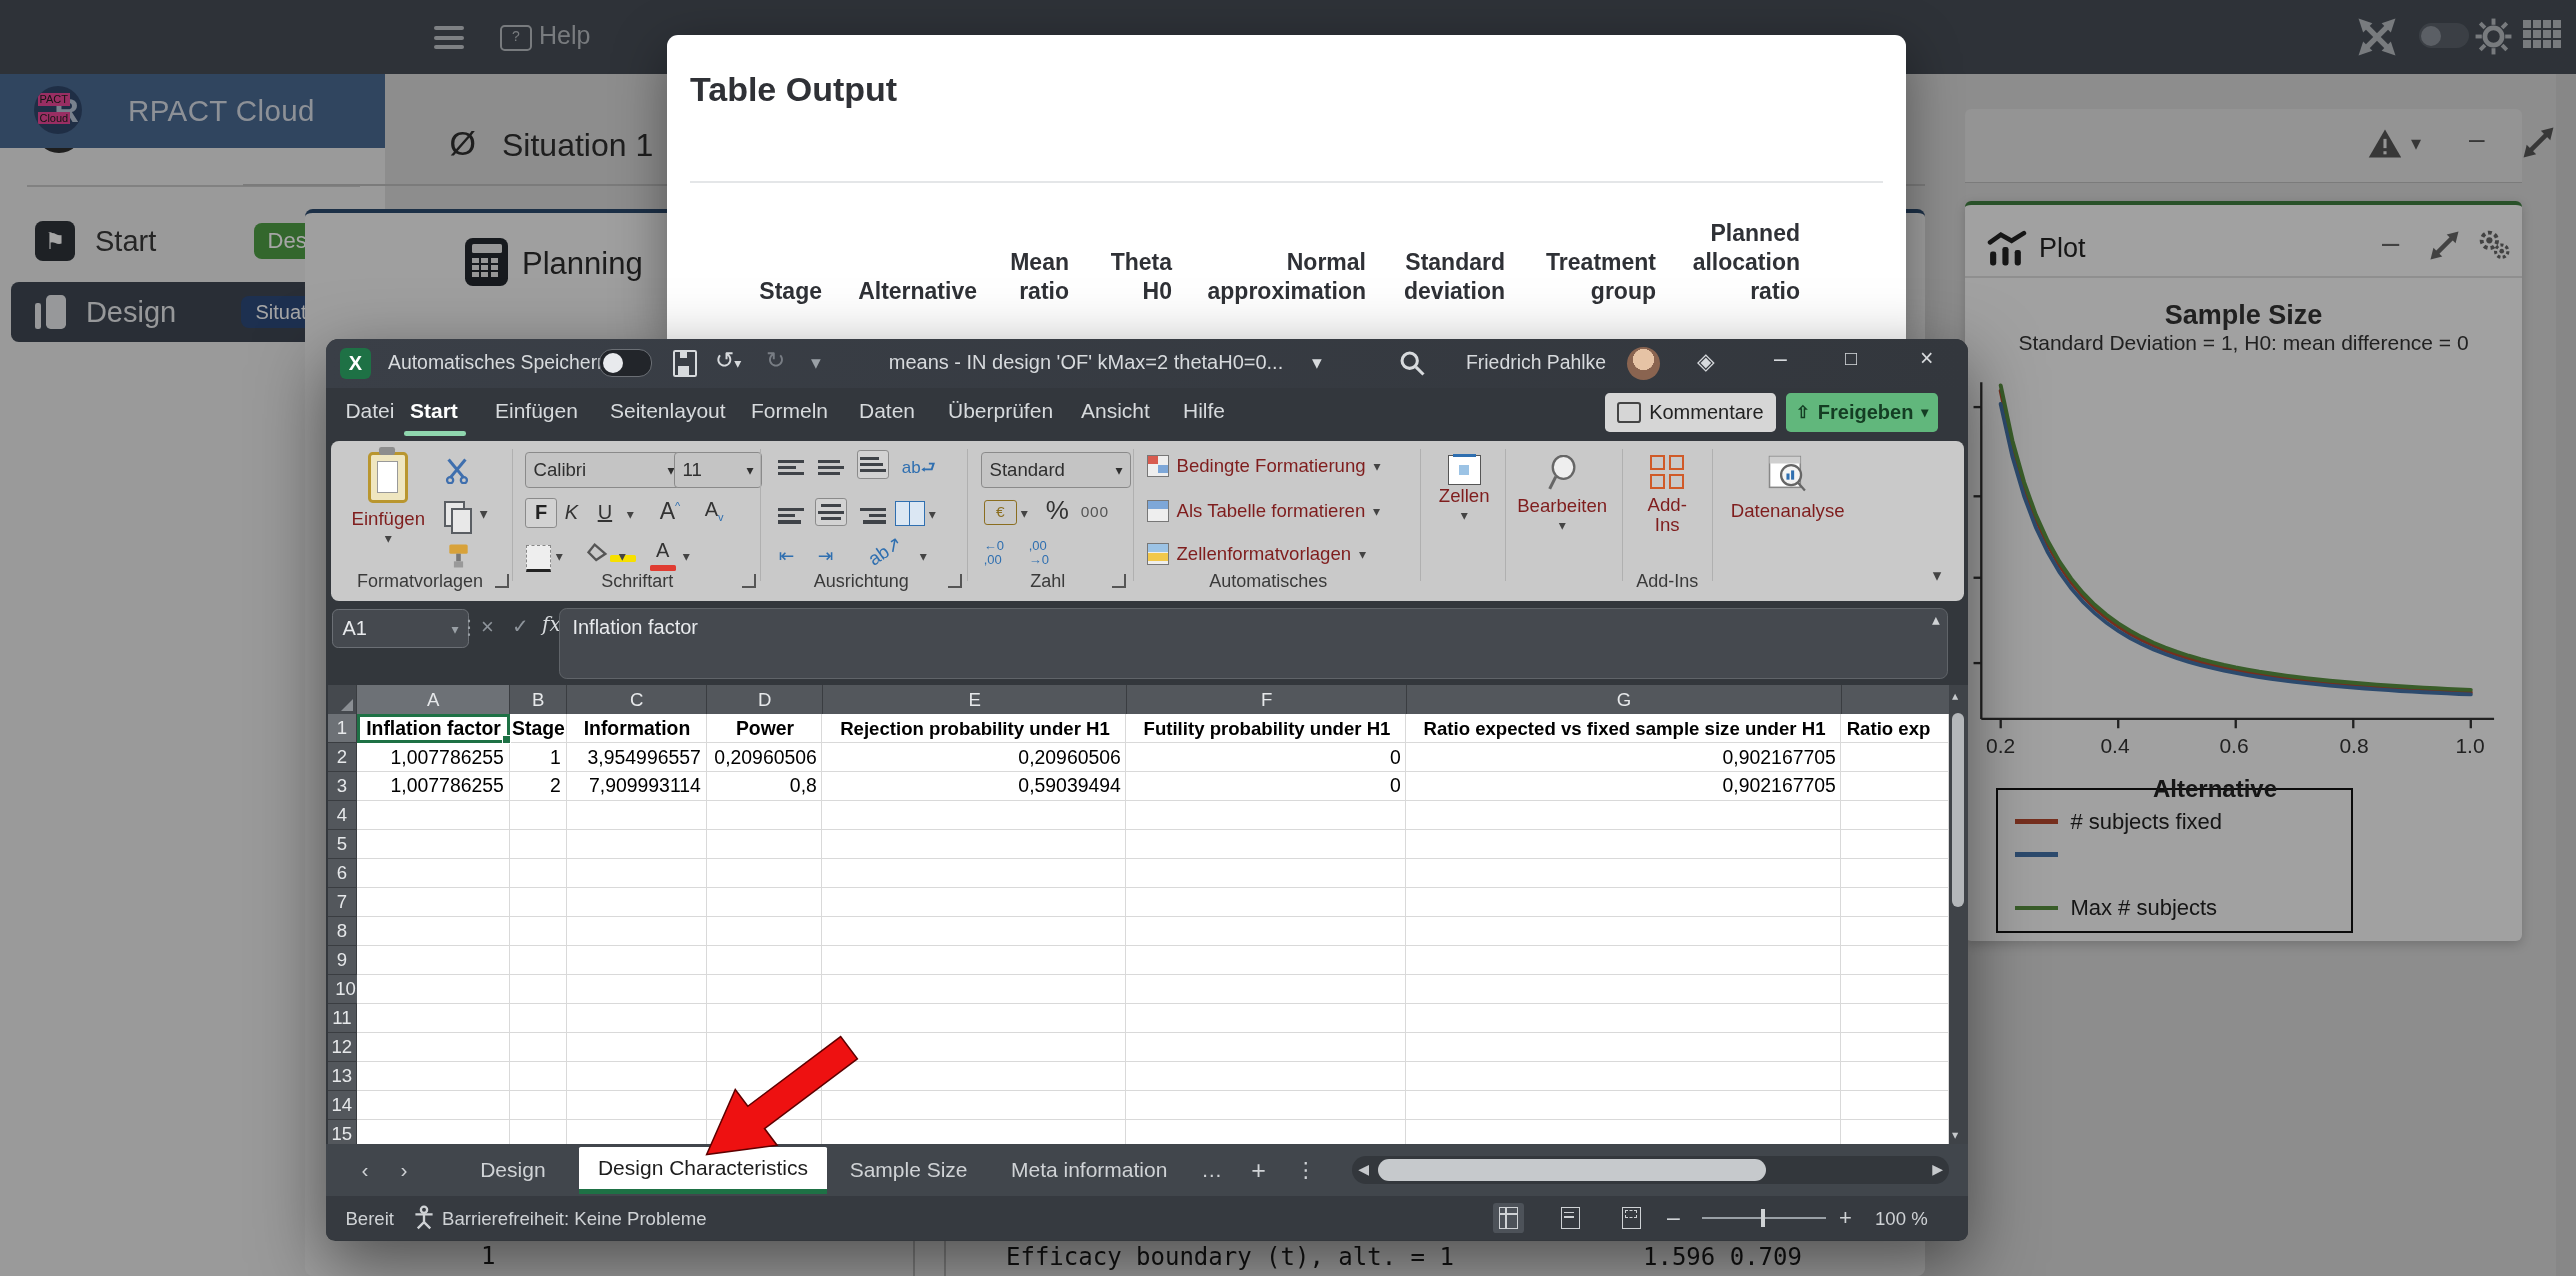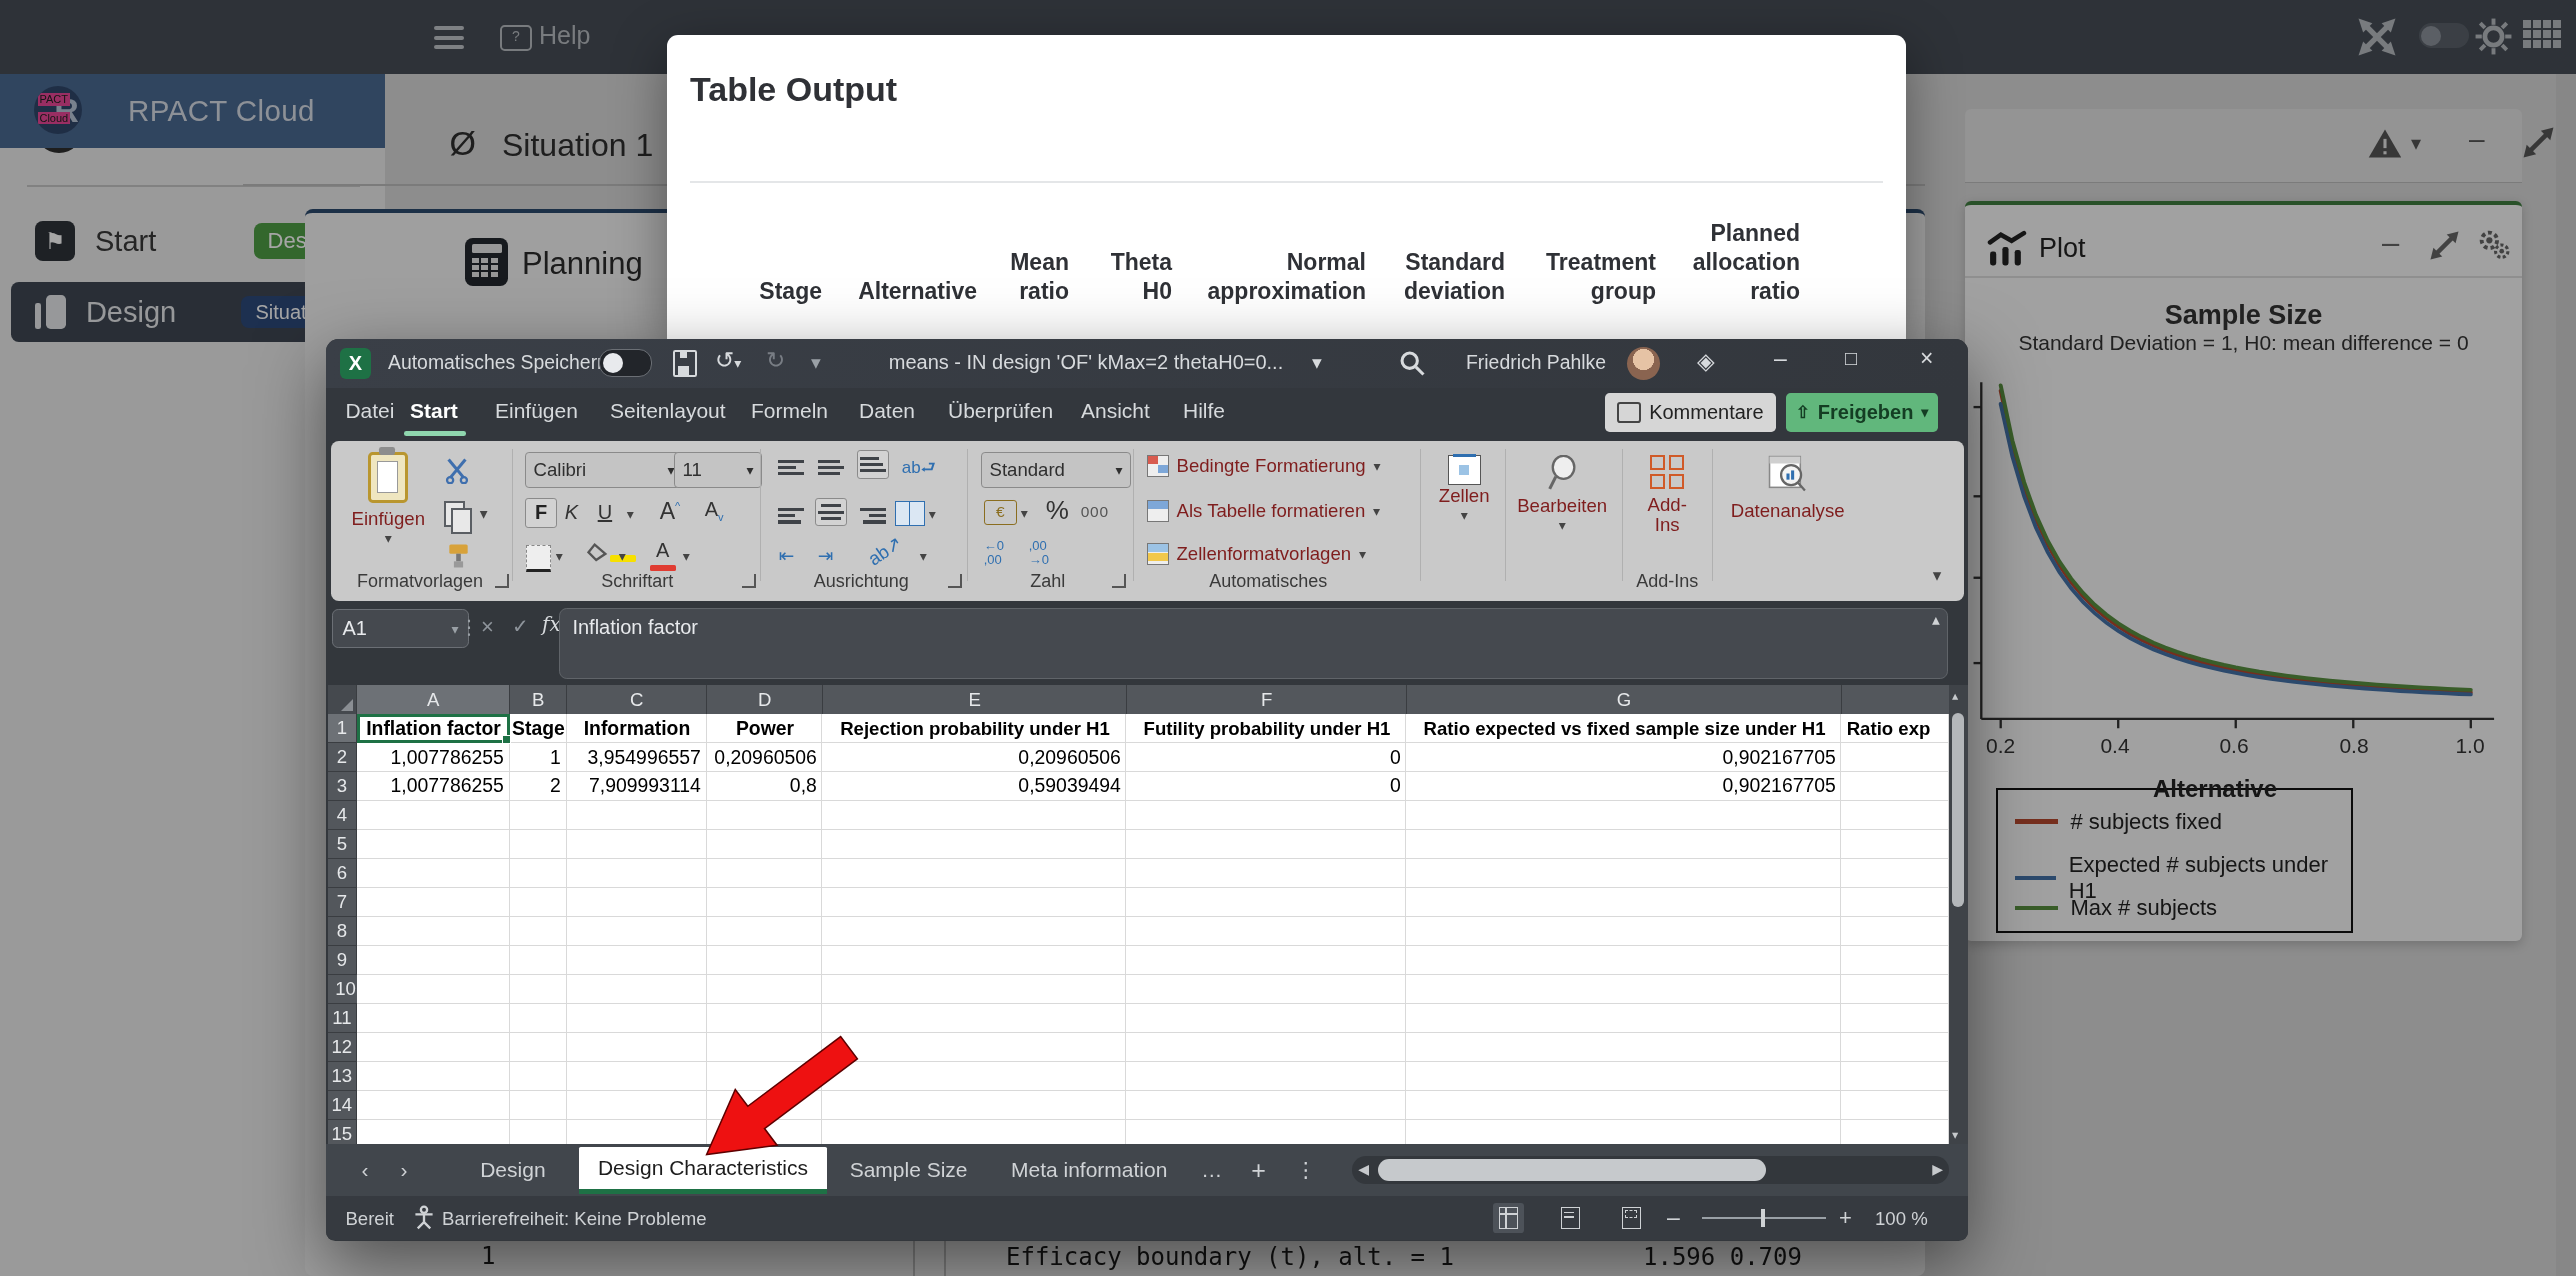--- a/index.html
+++ b/index.html
@@ -274,21 +274,20 @@
     <div class="xtick" style="left:474px;top:529px">1.0</div>
 
     <div id="legend">
       <span class="lgtitle">Alternative</span>
       <div class="lgrow" style="top:18.6px">
           <span class="lgline" style="background-color: rgb(181, 73, 47);"></span>
           <span class="lgtext"># subjects fixed</span>
         </div>
       <div class="lgrow" style="top:62px">
           <span class="lgline" style="background-color: rgb(68, 114, 168);"></span>
-          <span class="lgtext">Expected # subjects under H1</span>
         </div>
       <div class="lgrow" style="top:105px">
           <span class="lgline" style="background-color: rgb(88, 143, 63);"></span>
           <span class="lgtext">Max # subjects</span>
         </div>
     </div>
   </div>
 
   <div class="ab" style="left:2556px;top:74px;width:20px;height:1203px;background:#cfcfcf"></div>
 

